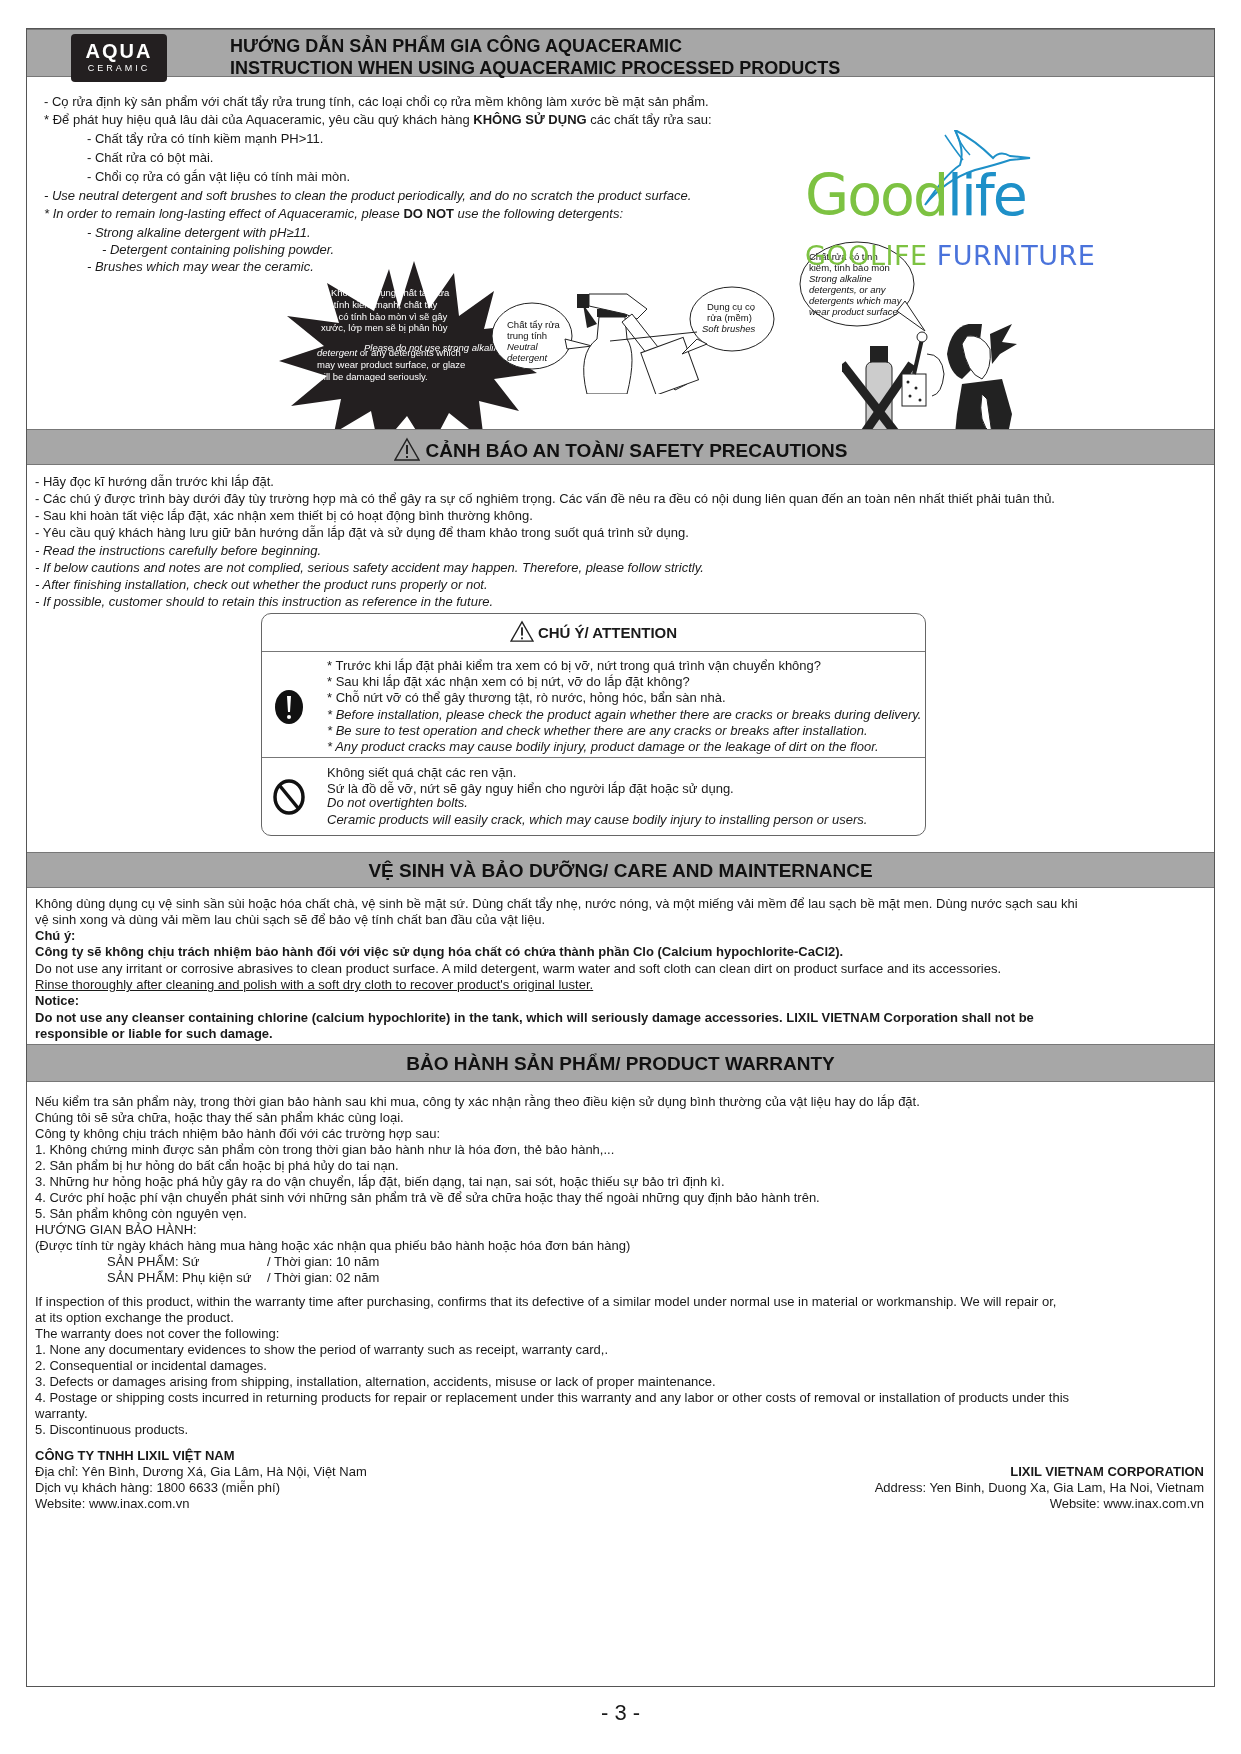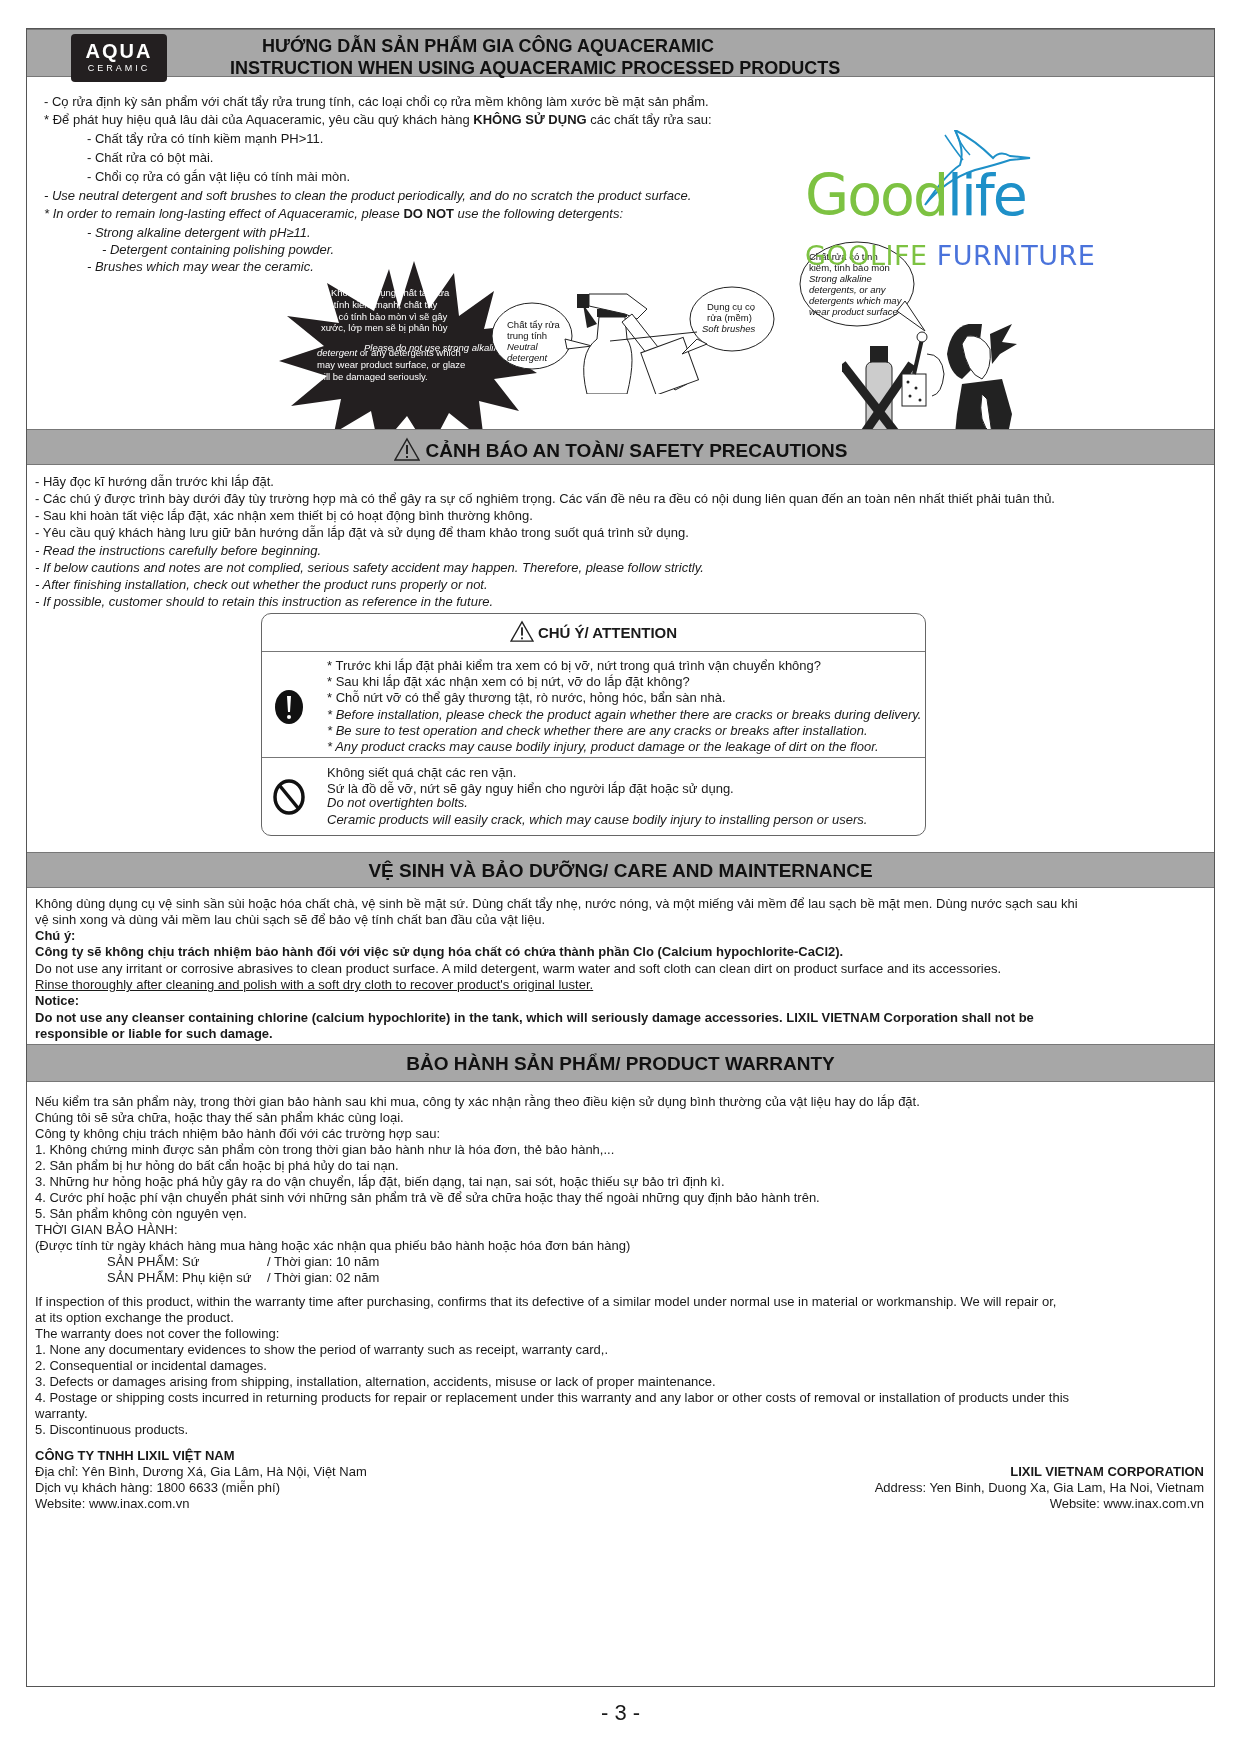--- a/index.html
+++ b/index.html
@@ -29,21 +29,21 @@
 </head>
 <body>
 
 <div class="frame">
 
   <div class="band" style="top:0; height:48px;">
     <div class="logo">
       <div class="a">AQUA</div>
       <div class="c">CERAMIC</div>
     </div>
-    <div class="head-title" style="top:6px;margin-left:32px;">HƯỚNG DẪN SẢN PHẨM GIA CÔNG AQUACERAMIC</div>
+    <div class="head-title" style="top:6px;">HƯỚNG DẪN SẢN PHẨM GIA CÔNG AQUACERAMIC</div>
     <div class="head-title" style="top:28px;">INSTRUCTION WHEN USING AQUACERAMIC PROCESSED PRODUCTS</div>
   </div>
 
   <div class="txt" style="left:17px; top:64px;">- Cọ rửa định kỳ sản phẩm với chất tẩy rửa trung tính, các loại chổi cọ rửa mềm không làm xước bề mặt sản phẩm.</div>
   <div class="txt" style="left:17px; top:82px;"><span>* Để phát huy hiệu quả lâu dài của Aquaceramic, yêu cầu quý khách hàng </span><span class="b">KHÔNG SỬ DỤNG</span><span> các chất tẩy rửa sau:</span></div>
   <div class="txt" style="left:60px; top:101px;">- Chất tẩy rửa có tính kiềm mạnh PH&gt;11.</div>
   <div class="txt" style="left:60px; top:120px;">- Chất rửa có bột mài.</div>
   <div class="txt" style="left:60px; top:139px;">- Chổi cọ rửa có gắn vật liệu có tính mài mòn.</div>
   <div class="txt it" style="left:17px; top:158px;">- Use neutral detergent and soft brushes to clean the product periodically, and do no scratch the product surface.</div>
   <div class="txt it" style="left:17px; top:176px;"><span>* In order to remain long-lasting effect of Aquaceramic, please </span><span class="b" style="font-style:normal">DO NOT</span><span> use the following detergents:</span></div>
@@ -182,21 +182,21 @@
     <div class="band-title" style="top:8px;">BẢO HÀNH SẢN PHẨM/ PRODUCT WARRANTY</div>
   </div>
   <div class="txt" style="left:8px; top:1064px;">Nếu kiểm tra sản phẩm này, trong thời gian bảo hành sau khi mua, công ty xác nhận rằng theo điều kiện sử dụng bình thường của vật liệu hay do lắp đặt.</div>
   <div class="txt" style="left:8px; top:1080px;">Chúng tôi sẽ sửa chữa, hoặc thay thế sản phẩm khác cùng loại.</div>
   <div class="txt" style="left:8px; top:1096px;">Công ty không chịu trách nhiệm bảo hành đối với các trường hợp sau:</div>
   <div class="txt" style="left:8px; top:1112px;">1. Không chứng minh được sản phẩm còn trong thời gian bảo hành như là hóa đơn, thẻ bảo hành,...</div>
   <div class="txt" style="left:8px; top:1128px;">2. Sản phẩm bị hư hỏng do bất cẩn hoặc bị phá hủy do tai nạn.</div>
   <div class="txt" style="left:8px; top:1144px;">3. Những hư hỏng hoặc phá hủy gây ra do vận chuyển, lắp đặt, biến dạng, tai nạn, sai sót, hoặc thiếu sự bảo trì định kì.</div>
   <div class="txt" style="left:8px; top:1160px;">4. Cước phí hoặc phí vận chuyển phát sinh với những sản phẩm trả về để sửa chữa hoặc thay thế ngoài những quy định bảo hành trên.</div>
   <div class="txt" style="left:8px; top:1176px;">5. Sản phẩm không còn nguyên vẹn.</div>
-  <div class="txt" style="left:8px; top:1192px;">THỜI GIAN BẢO HÀNH:</div>
+  <div class="txt" style="left:8px; top:1192px;">HƯỚNG GIAN BẢO HÀNH:</div>
   <div class="txt" style="left:8px; top:1208px;">(Được tính từ ngày khách hàng mua hàng hoặc xác nhận qua phiếu bảo hành hoặc hóa đơn bán hàng)</div>
   <div class="txt" style="left:80px; top:1224px;">SẢN PHẨM: Sứ</div>
   <div class="txt" style="left:240px; top:1224px;">/ Thời gian: 10 năm</div>
   <div class="txt" style="left:80px; top:1240px;">SẢN PHẨM: Phụ kiện sứ</div>
   <div class="txt" style="left:240px; top:1240px;">/ Thời gian: 02 năm</div>
   <div class="txt" style="left:8px; top:1264px;">If inspection of this product, within the warranty time after purchasing, confirms that its defective of a similar model under normal use in material or workmanship. We will repair or,</div>
   <div class="txt" style="left:8px; top:1280px;">at its option exchange the product.</div>
   <div class="txt" style="left:8px; top:1296px;">The warranty does not cover the following:</div>
   <div class="txt" style="left:8px; top:1312px;">1. None any documentary evidences to show the period of warranty such as receipt, warranty card,.</div>
   <div class="txt" style="left:8px; top:1328px;">2. Consequential or incidental damages.</div>

